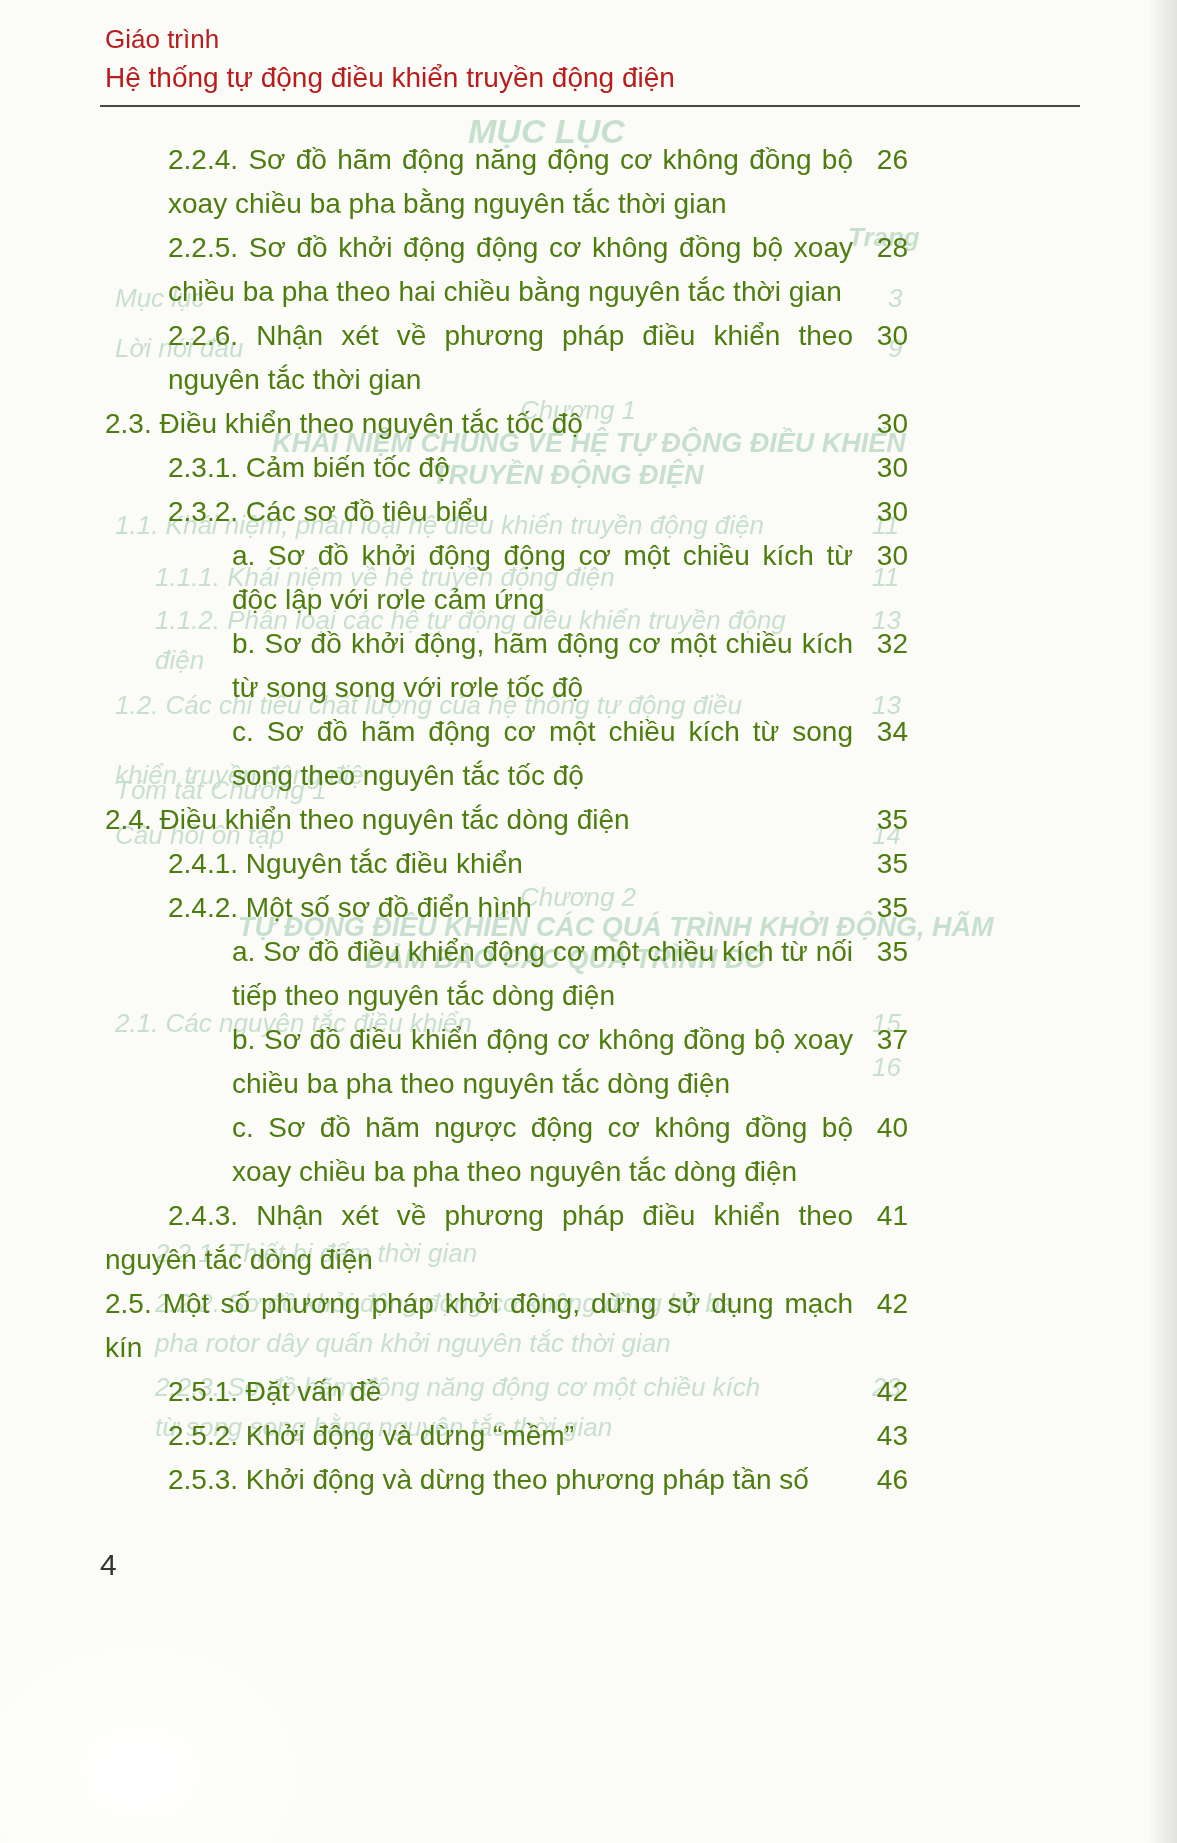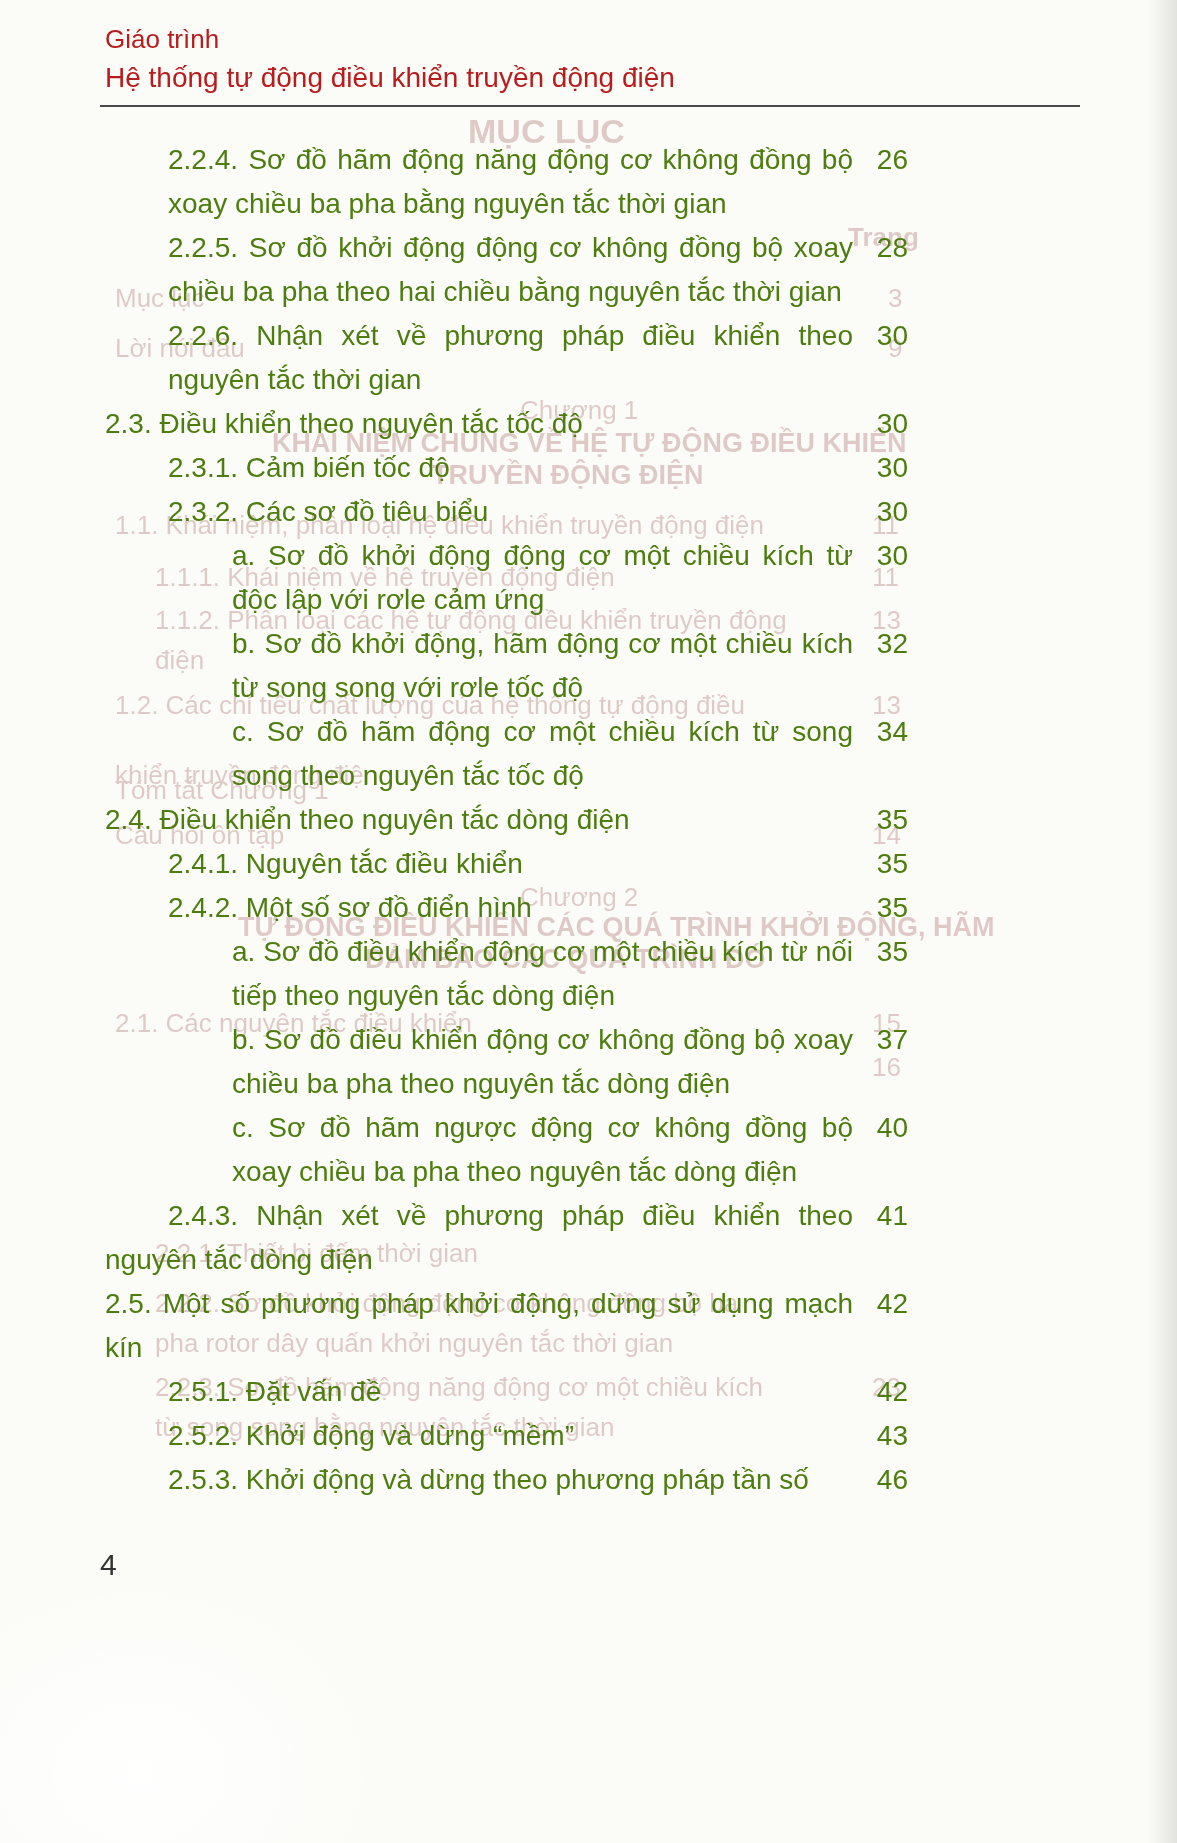--- a/index.html
+++ b/index.html
@@ -32,23 +32,24 @@
     right: 0;
     width: 30px;
     height: 100%;
     background: linear-gradient(to right, rgba(0,0,0,0), rgba(0,0,0,0.10));
     pointer-events: none;
   }
   
   .ghost-layer {
     position: absolute;
     inset: 0;
-    color: #7f1d1d;
+    color: #15803d;
     opacity: 0.22;
     pointer-events: none;
+    font-style: italic;
   }
   .ghost-item { position: absolute; white-space: nowrap; }
   .ghost-item.bold { font-weight: bold; }
 
   .header {
     position: absolute;
     left: 100px;
     top: 24px;
     width: 980px;
     color: #b91c1c;

